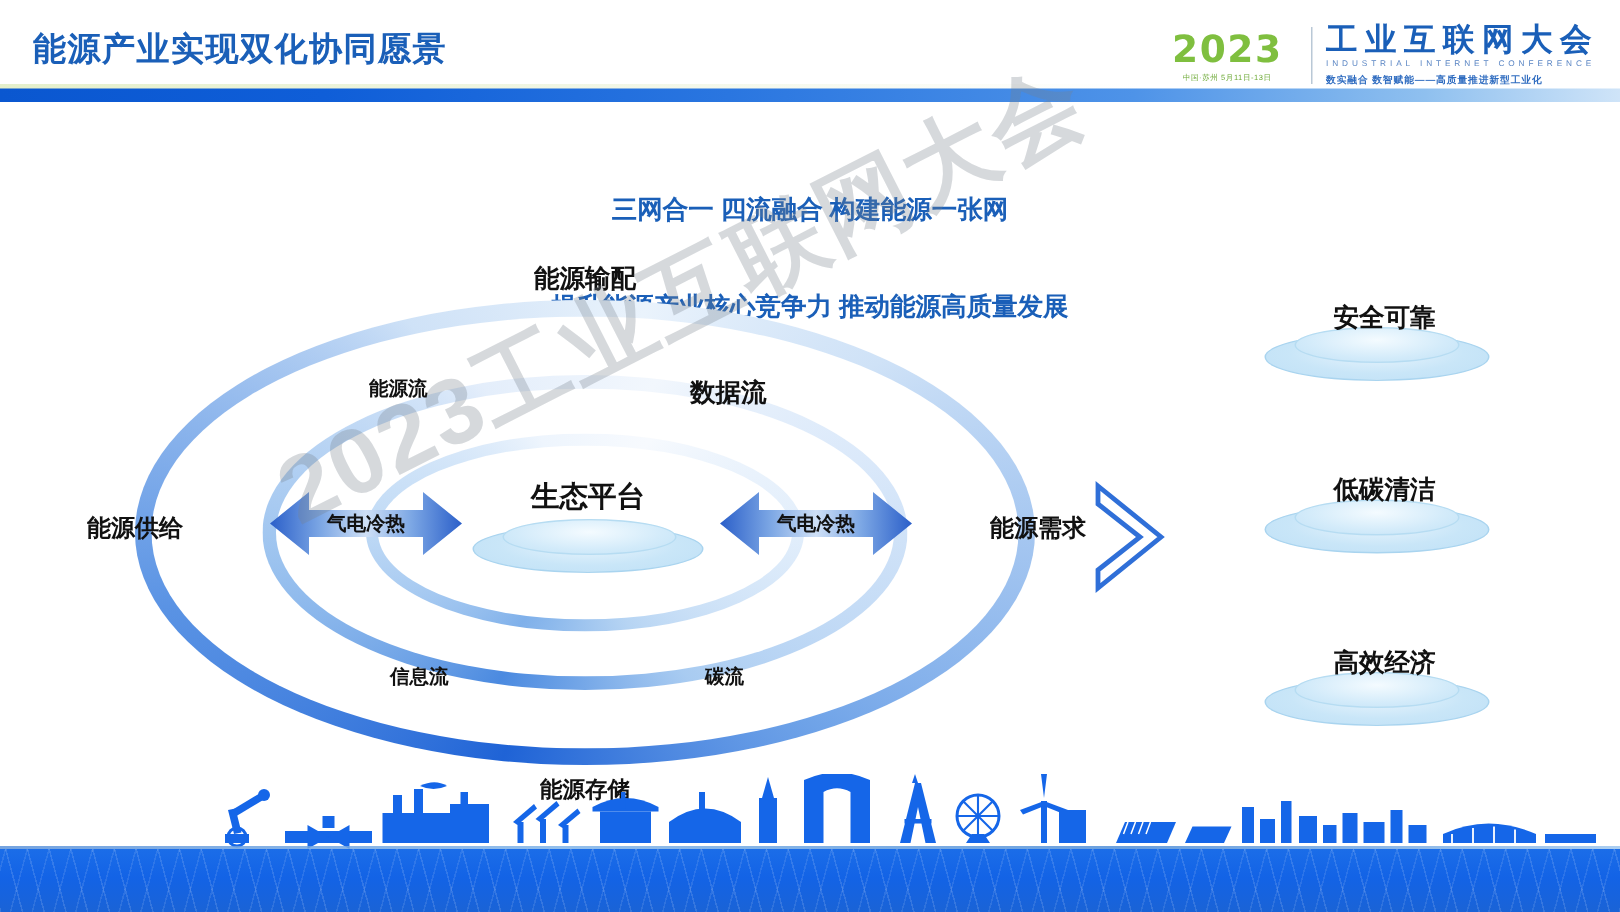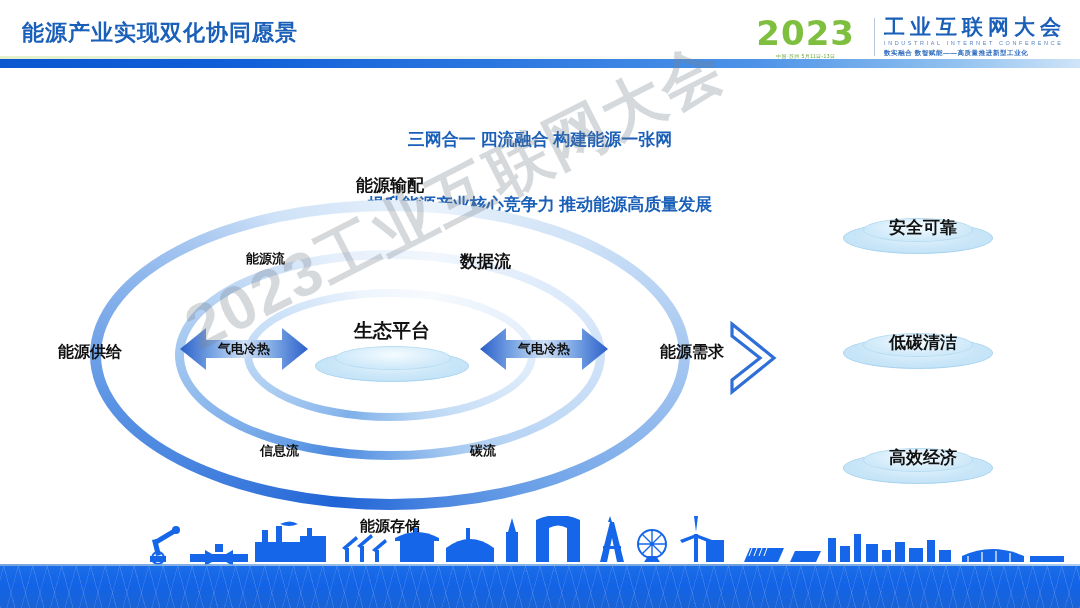--- a/index.html
+++ b/index.html
@@ -24,21 +24,21 @@
   .divider-green {
     position:absolute; left:0; top:56px; width:760px; height:4px;
     background:linear-gradient(to right,#cfe3a0 0%,#e8f0d2 55%,rgba(255,255,255,0) 100%);
     opacity:.55;
   }
 
   
   .logo { position:absolute; right:14px; top:14px; display:flex; align-items:center; height:46px; }
   .logo-left { text-align:center; padding-right:10px; }
   .logo-year {
-    font-size:34px; font-weight:bold; color:#7fbf3f; letter-spacing:1px;
+    font-size:25px; font-weight:bold; color:#7fbf3f; letter-spacing:1px;
     line-height:1; font-family:"DejaVu Sans", sans-serif;
   }
   .logo-date {
     font-size:5px; color:#6aa832; letter-spacing:.4px; margin-top:3px; white-space:nowrap;
   }
   .logo-sep { width:1px; height:38px; background:#b9c8d6; margin:0 9px; }
   .logo-right { text-align:left; }
   .logo-cn {
     font-size:21px; font-weight:bold; color:#1a5fb8; letter-spacing:5px;
     line-height:1.05; white-space:nowrap;
@@ -131,21 +131,21 @@
   .chevron { position:absolute; left:722px; top:318px; width:60px; height:80px; }
   .chevron svg { width:100%; height:100%; display:block; }
 
   
   .right-panel { position:absolute; left:815px; top:200px; width:230px; height:300px; }
   .ritem { position:absolute; width:180px; height:70px; left:18px; }
   .ritem:nth-child(1) { top:0px; }
   .ritem:nth-child(2) { top:115px; }
   .ritem:nth-child(3) { top:230px; }
   .ritem-text {
-    position:absolute; left:0; top:16px; width:100%; text-align:center;
+    position:absolute; left:0; top:0; width:100%; text-align:center;
     font-size:17px; font-weight:bold; color:#111; z-index:2;
   }
   .ritem .disc-a { left:10px; top:22px; width:150px; height:32px; }
   .ritem .disc-b { left:30px; top:18px; width:110px; height:24px; }
 
   
   .watermark {
     position:absolute; left:190px; top:180px; width:640px; height:260px;
     pointer-events:none; overflow:visible;
   }

